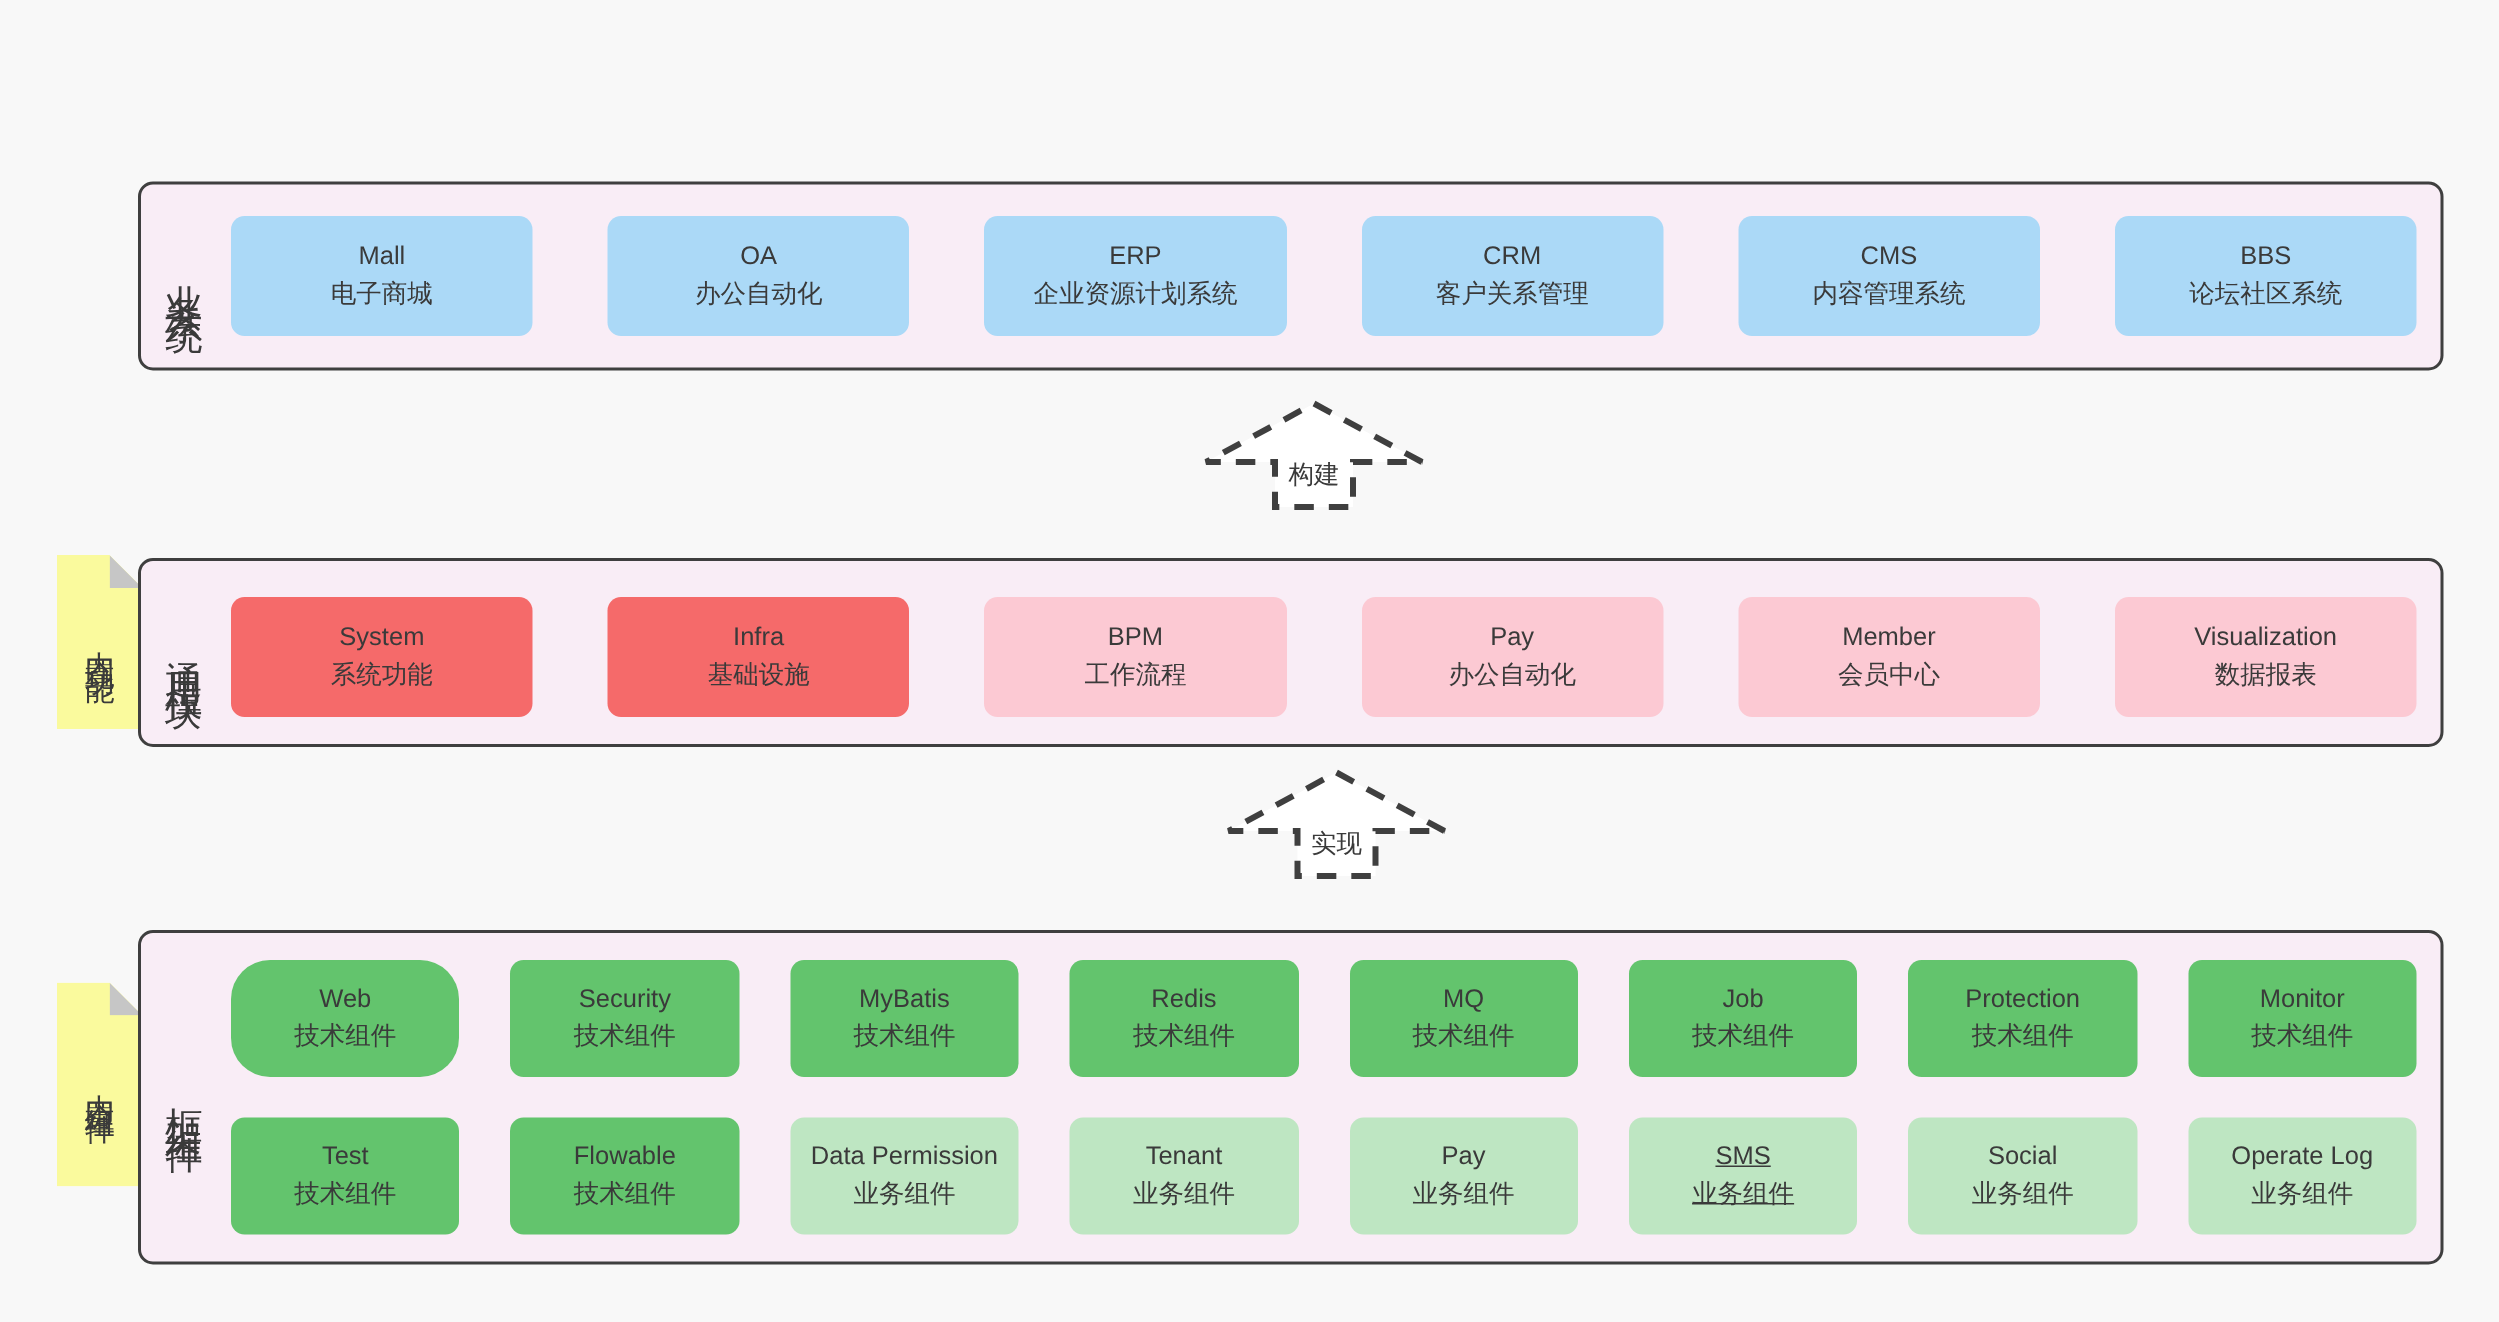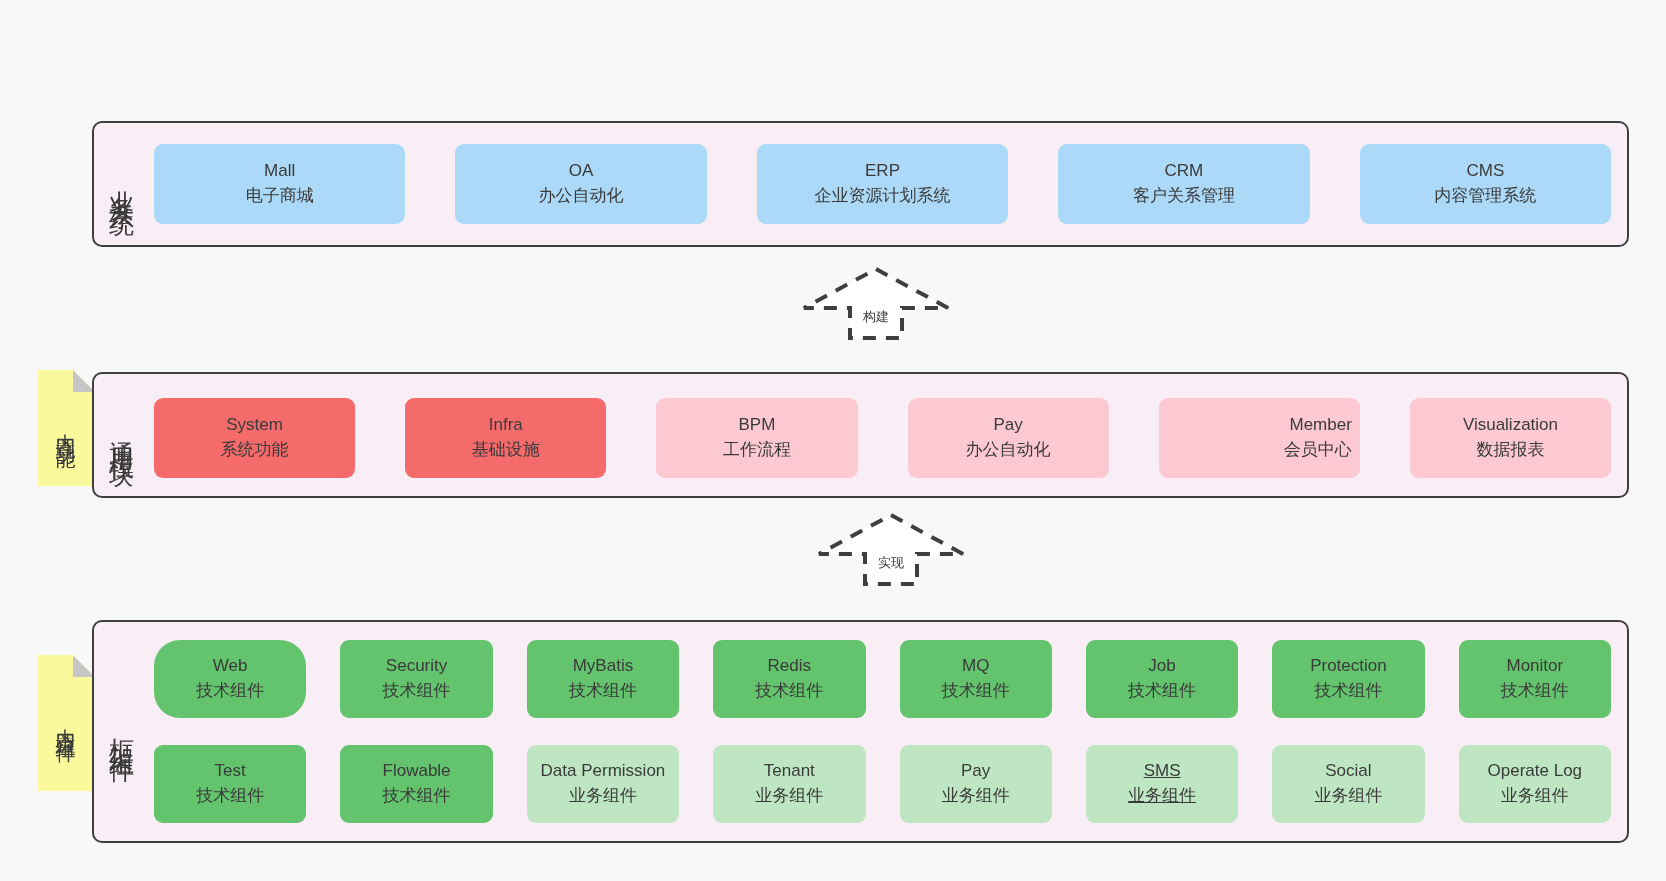--- a/index.html
+++ b/index.html
@@ -43,21 +43,21 @@
         clip-path:polygon(0 0,100% 100%,0 100%);}
   .note-text{position:absolute;left:50%;top:50%;transform:translate(-50%,-50%);
              writing-mode:vertical-rl;text-orientation:upright;
              font-size:20px;letter-spacing:5px;color:var(--text);white-space:nowrap;}
 
   .arrow{position:absolute;width:160px;height:75px;z-index:1;}
   .arrow-1{left:796px;top:266px}
   .arrow-2{left:811px;top:512px}
   .arrow svg{position:absolute;inset:0;overflow:visible}
   .arrow-label{position:absolute;left:50%;top:40px;transform:translateX(-50%);
-               background:var(--arrow-fill);font-size:13px;line-height:21px;
+               background:var(--arrow-fill);font-size:17px;line-height:21px;
                padding:0 3px;color:var(--text);white-space:nowrap;}
 </style>
 </head>
 <body>
 
 <div class="note note-2">
   <div class="fold"></div>
   <div class="note-text">内置功能</div>
 </div>
 <div class="note note-3">
@@ -82,20 +82,24 @@
           <div>企业资源计划系统</div>
         </div>
         <div class="box" style="background: var(--box-blue);">
           <div>CRM</div>
           <div>客户关系管理</div>
         </div>
         <div class="box" style="background: var(--box-blue);">
           <div>CMS</div>
           <div>内容管理系统</div>
         </div>
+        <div class="box" style="background: var(--box-blue);">
+          <div>BBS</div>
+          <div>论坛社区系统</div>
+        </div>
       </div>
     </div>
 </div>
 
 <div class="panel panel-2">
   <div class="panel-label">通用模块</div>
   <div class="rows">
       <div class="row">
         <div class="box" style="background: var(--box-red);">
           <div>System</div>
@@ -106,21 +110,21 @@
           <div>基础设施</div>
         </div>
         <div class="box" style="background: var(--box-pink);">
           <div>BPM</div>
           <div>工作流程</div>
         </div>
         <div class="box" style="background: var(--box-pink);">
           <div>Pay</div>
           <div>办公自动化</div>
         </div>
-        <div class="box" style="background: var(--box-pink); align-items: flex-end;">
+        <div class="box" style="background: var(--box-pink);">
           <div>Member</div>
           <div>会员中心</div>
         </div>
         <div class="box" style="background: var(--box-pink);">
           <div>Visualization</div>
           <div>数据报表</div>
         </div>
       </div>
     </div>
 </div>

